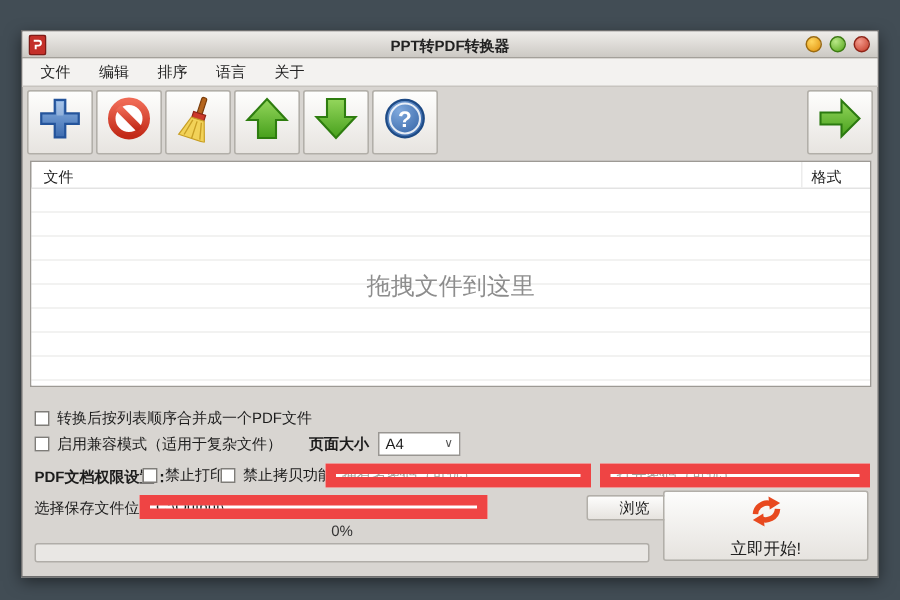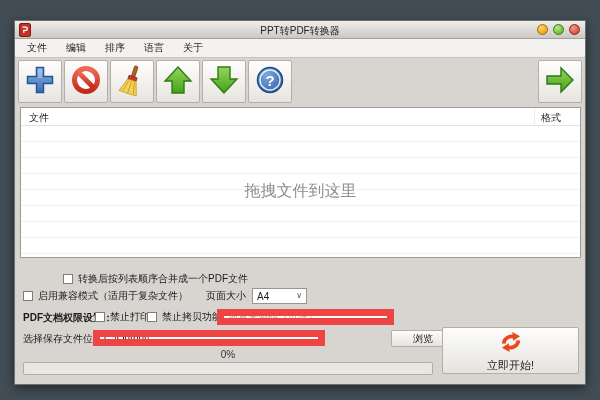--- a/index.html
+++ b/index.html
@@ -17,21 +17,21 @@
   }
   
   .titlebar {
     position:absolute; left:0; top:0; right:0; height:18px;
     background:linear-gradient(#efedea,#ccc9c4);
     border-bottom:1px solid #a3a09a;
   }
   .titlebar .app-icon { position:absolute; left:4px; top:2px; }
   .title-text {
     position:absolute; left:0; right:0; top:3px; text-align:center;
-    font-size:10px; font-weight:normal; color:#222;
+    font-size:10px; font-weight:bold; color:#222;
   }
   .win-controls { position:absolute; right:5px; top:3px; display:flex; gap:5px; }
   .ctl { width:11px; height:11px; border-radius:50%; cursor:pointer; }
   .ctl.min { background:radial-gradient(circle at 35% 30%,#ffd65e,#e1920e); border:1px solid #9a6a10; }
   .ctl.max { background:radial-gradient(circle at 35% 30%,#b9e887,#55a61b); border:1px solid #3c7a12; }
   .ctl.close { background:radial-gradient(circle at 35% 30%,#f29a8c,#c43a26); border:1px solid #8f2418; }
   
   .menubar {
     position:absolute; top:18px; left:0; right:0; height:19px;
     background:#f3f2f0; border-bottom:1px solid #c7c4bf;
@@ -64,21 +64,21 @@
   .list-body {
     position:absolute; top:18px; left:0; right:0; bottom:0;
     background:repeating-linear-gradient(to bottom,#ffffff 0 15px,#f2f2f1 15px 16px);
   }
   .empty-hint {
     position:absolute; left:0; right:0; top:55px; text-align:center;
     font-size:16px; color:#8d8d8d;
   }
   
   .opt-row { position:absolute; left:8px; right:8px; height:18px; display:flex; align-items:center; font-size:10px; }
-  .row-merge { top:249px;margin-left:40px; }
+  .row-merge { top:249px; }
   .row-compat { top:266px; }
   .row-perms { top:287px; }
   .row-save { top:309px; }
   .cb {
     width:10px; height:10px; background:#fff; border:1px solid #7f7d79;
     margin-right:5px; flex:0 0 auto; cursor:pointer;
   }
   .perm-abs { position:absolute; top:0; height:18px; display:flex; align-items:center; }
   .bold { font-weight:bold; }
   .dropdown {
@@ -245,38 +245,39 @@
   </div>
 
   <div class="opt-row row-merge">
     <span class="cb"></span>
     <span>转换后按列表顺序合并成一个PDF文件</span>
   </div>
 
   <div class="opt-row row-compat">
     <span class="cb"></span>
     <span>启用兼容模式（适用于复杂文件）</span>
-    <span style="margin-left:18px;">页面大小</span>
+    <span style="margin-left:18px;font-weight:bold;">页面大小</span>
     <span class="dropdown" style="margin-left:6px;">
       <span>A4</span>
       <span class="dd-arrow">∨</span>
     </span>
   </div>
 
   <div class="opt-row row-perms">
     <span class="perm-label bold">PDF文档权限设置：</span>
     <span class="perm-abs perm-cb1">
       <span class="cb"></span>
       <span>禁止打印</span>
     </span>
     <span class="perm-abs perm-cb2">
       <span class="cb"></span>
       <span>禁止拷贝功能</span>
     </span>
     <input class="txt owner-input" placeholder="拥有者密码（可选）" style="">
+    <input class="txt open-input" placeholder="打开密码（可选）" style="">
   </div>
 
   <div class="opt-row row-save">
     <span>选择保存文件位置</span>
     <input class="txt save-input" value="C:\Output\" style="">
     <button class="btn browse-btn">浏览</button>
   </div>
 
   <div class="progress-label">0%</div>
   <div class="progress-bar">

